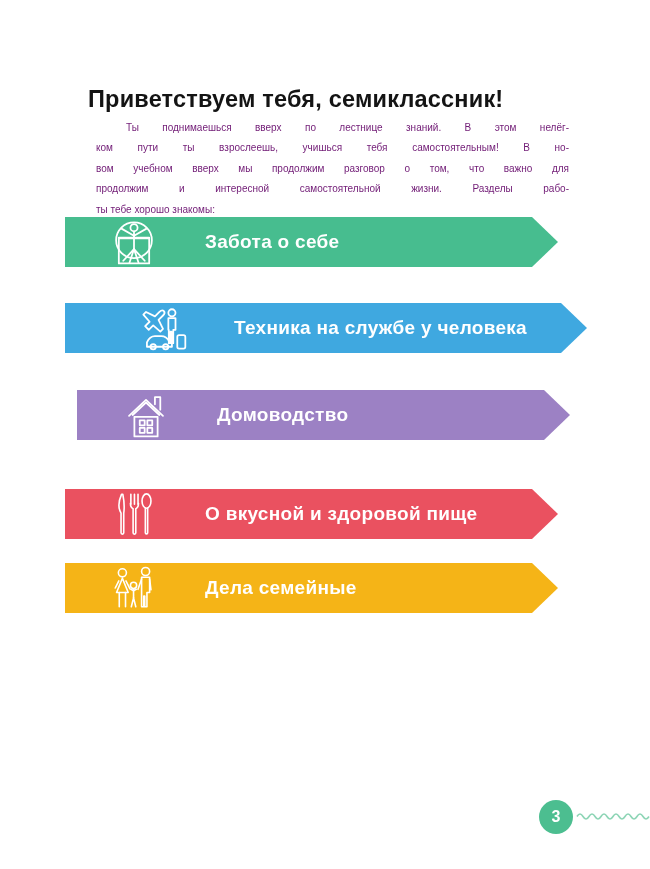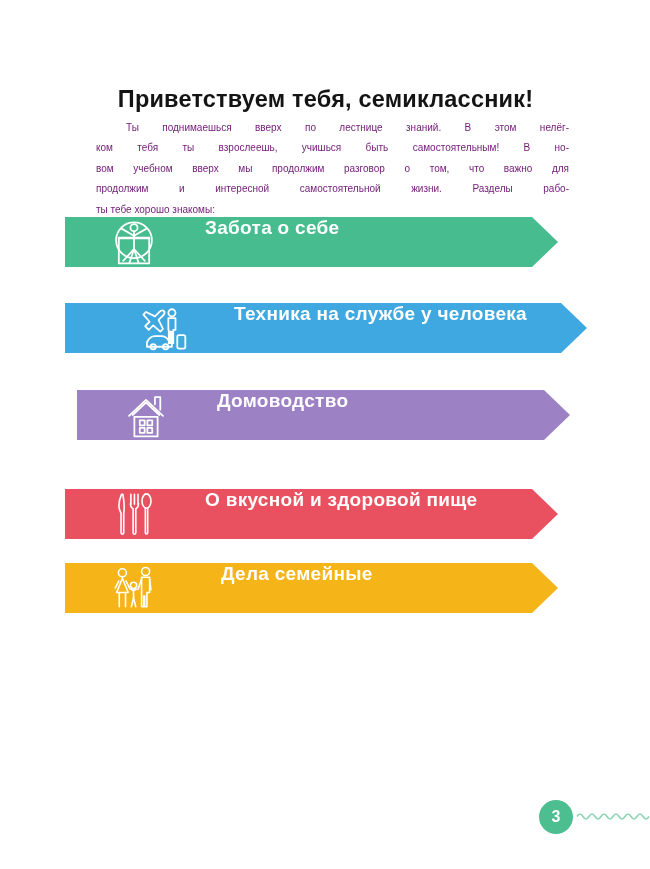--- a/index.html
+++ b/index.html
@@ -9,21 +9,21 @@
     height: 869px;
     background: #ffffff;
     font-family: "Liberation Sans", sans-serif;
     overflow: hidden;
   }
   .title {
     position: absolute;
     left: 88px;
     top: 70px;
     width: 475px;
-    text-align: center;
+    text-align: left;
     font-size: 23.5px;
     font-weight: bold;
     letter-spacing: 0.2px;
     color: #141414;
     white-space: nowrap;
   }
   .intro {
     position: absolute;
     left: 96px;
     top: 118px;
@@ -35,20 +35,21 @@
   .pline { text-align: justify; text-align-last: justify; }
   .pline.first { text-indent: 30px; }
   .pline.last { text-align-last: left; }
 
   .banner {
     position: absolute;
     left: 65px;
     width: 493px;
     height: 50px;
     display: flex;
+    align-items: center;
     clip-path: polygon(0 0, calc(100% - 26px) 0, 100% 50%, calc(100% - 26px) 100%, 0 100%);
     color: #ffffff;
   }
   .banner .icon {
     margin-left: 44px;
     width: 50px;
     height: 50px;
     flex: 0 0 auto;
     display: flex;
     align-items: center;
@@ -92,21 +93,21 @@
 </style>
 </head>
 <body>
 
 <div class="page">
 
   <h1 class="title">Приветствуем тебя, семиклассник!</h1>
 
   <div class="intro">
     <div class="pline first">Ты поднимаешься вверх по лестнице знаний. В этом нелёг-</div>
-    <div class="pline">ком тебя ты взрослеешь, учишься быть самостоятельным! В но-</div>
+    <div class="pline">ком пути ты взрослеешь, учишься тебя самостоятельным! В но-</div>
     <div class="pline">вом учебном вверх мы продолжим разговор о том, что важно для</div>
     <div class="pline">продолжим и интересной самостоятельной жизни. Разделы рабо-</div>
     <div class="pline last">ты тебе хорошо знакомы:</div>
   </div>
 
   <div class="banner b1" style="background: rgb(71, 189, 143);">
     <span class="icon">
       <svg viewBox="0 0 56 56" fill="none" stroke="#ffffff" stroke-width="2" stroke-linecap="round" stroke-linejoin="round">
         <circle cx="28" cy="26" r="20"></circle>
         <rect x="11" y="23" width="34" height="29"></rect>
@@ -161,21 +162,21 @@
         <path d="M14,6 C10.5,14 10.5,22 13.5,27 L13.5,49 A1.5,1.5 0 0 0 16.5,49 L16.5,27 C17.5,20 16.5,11 15.5,6 Z"></path>
         <path d="M24.5,6 V17 M28.5,6 V17 M32.5,6 V17"></path>
         <path d="M24,16 c0,3.5 1.5,5.5 3,6 L27,49 a1.5,1.5 0 0 0 3,0 L30,22 c1.5,-0.5 3,-2.5 3,-6"></path>
         <ellipse cx="42" cy="13.5" rx="5" ry="8"></ellipse>
         <path d="M40.7,21.5 L40.7,49 a1.3,1.3 0 0 0 2.6,0 L43.3,21.5"></path>
       </svg>
     </span>
     <span class="label">О вкусной и здоровой пище</span>
   </div>
 
-  <div class="banner b5" style="background: rgb(245, 180, 23); gap: 16px;">
+  <div class="banner b5" style="background: rgb(245, 180, 23);">
     <span class="icon">
       <svg viewBox="0 0 56 56" fill="none" stroke="#ffffff" stroke-width="1.8" stroke-linecap="round" stroke-linejoin="round">
         <circle cx="15" cy="11" r="4.5"></circle>
         <path d="M15,17 L8.5,33 H21.5 Z"></path>
         <path d="M11.5,33 V49 M18.5,33 V49"></path>
         <path d="M11,20 L7,28 M19,20 L23.5,29"></path>
         <circle cx="27.5" cy="25" r="3.5"></circle>
         <path d="M27.5,29.5 V39"></path>
         <path d="M27.5,39 L25,49 M27.5,39 L30,49"></path>
         <path d="M27.5,31 L24.5,29.5 M27.5,31 L30.5,29.5"></path>

